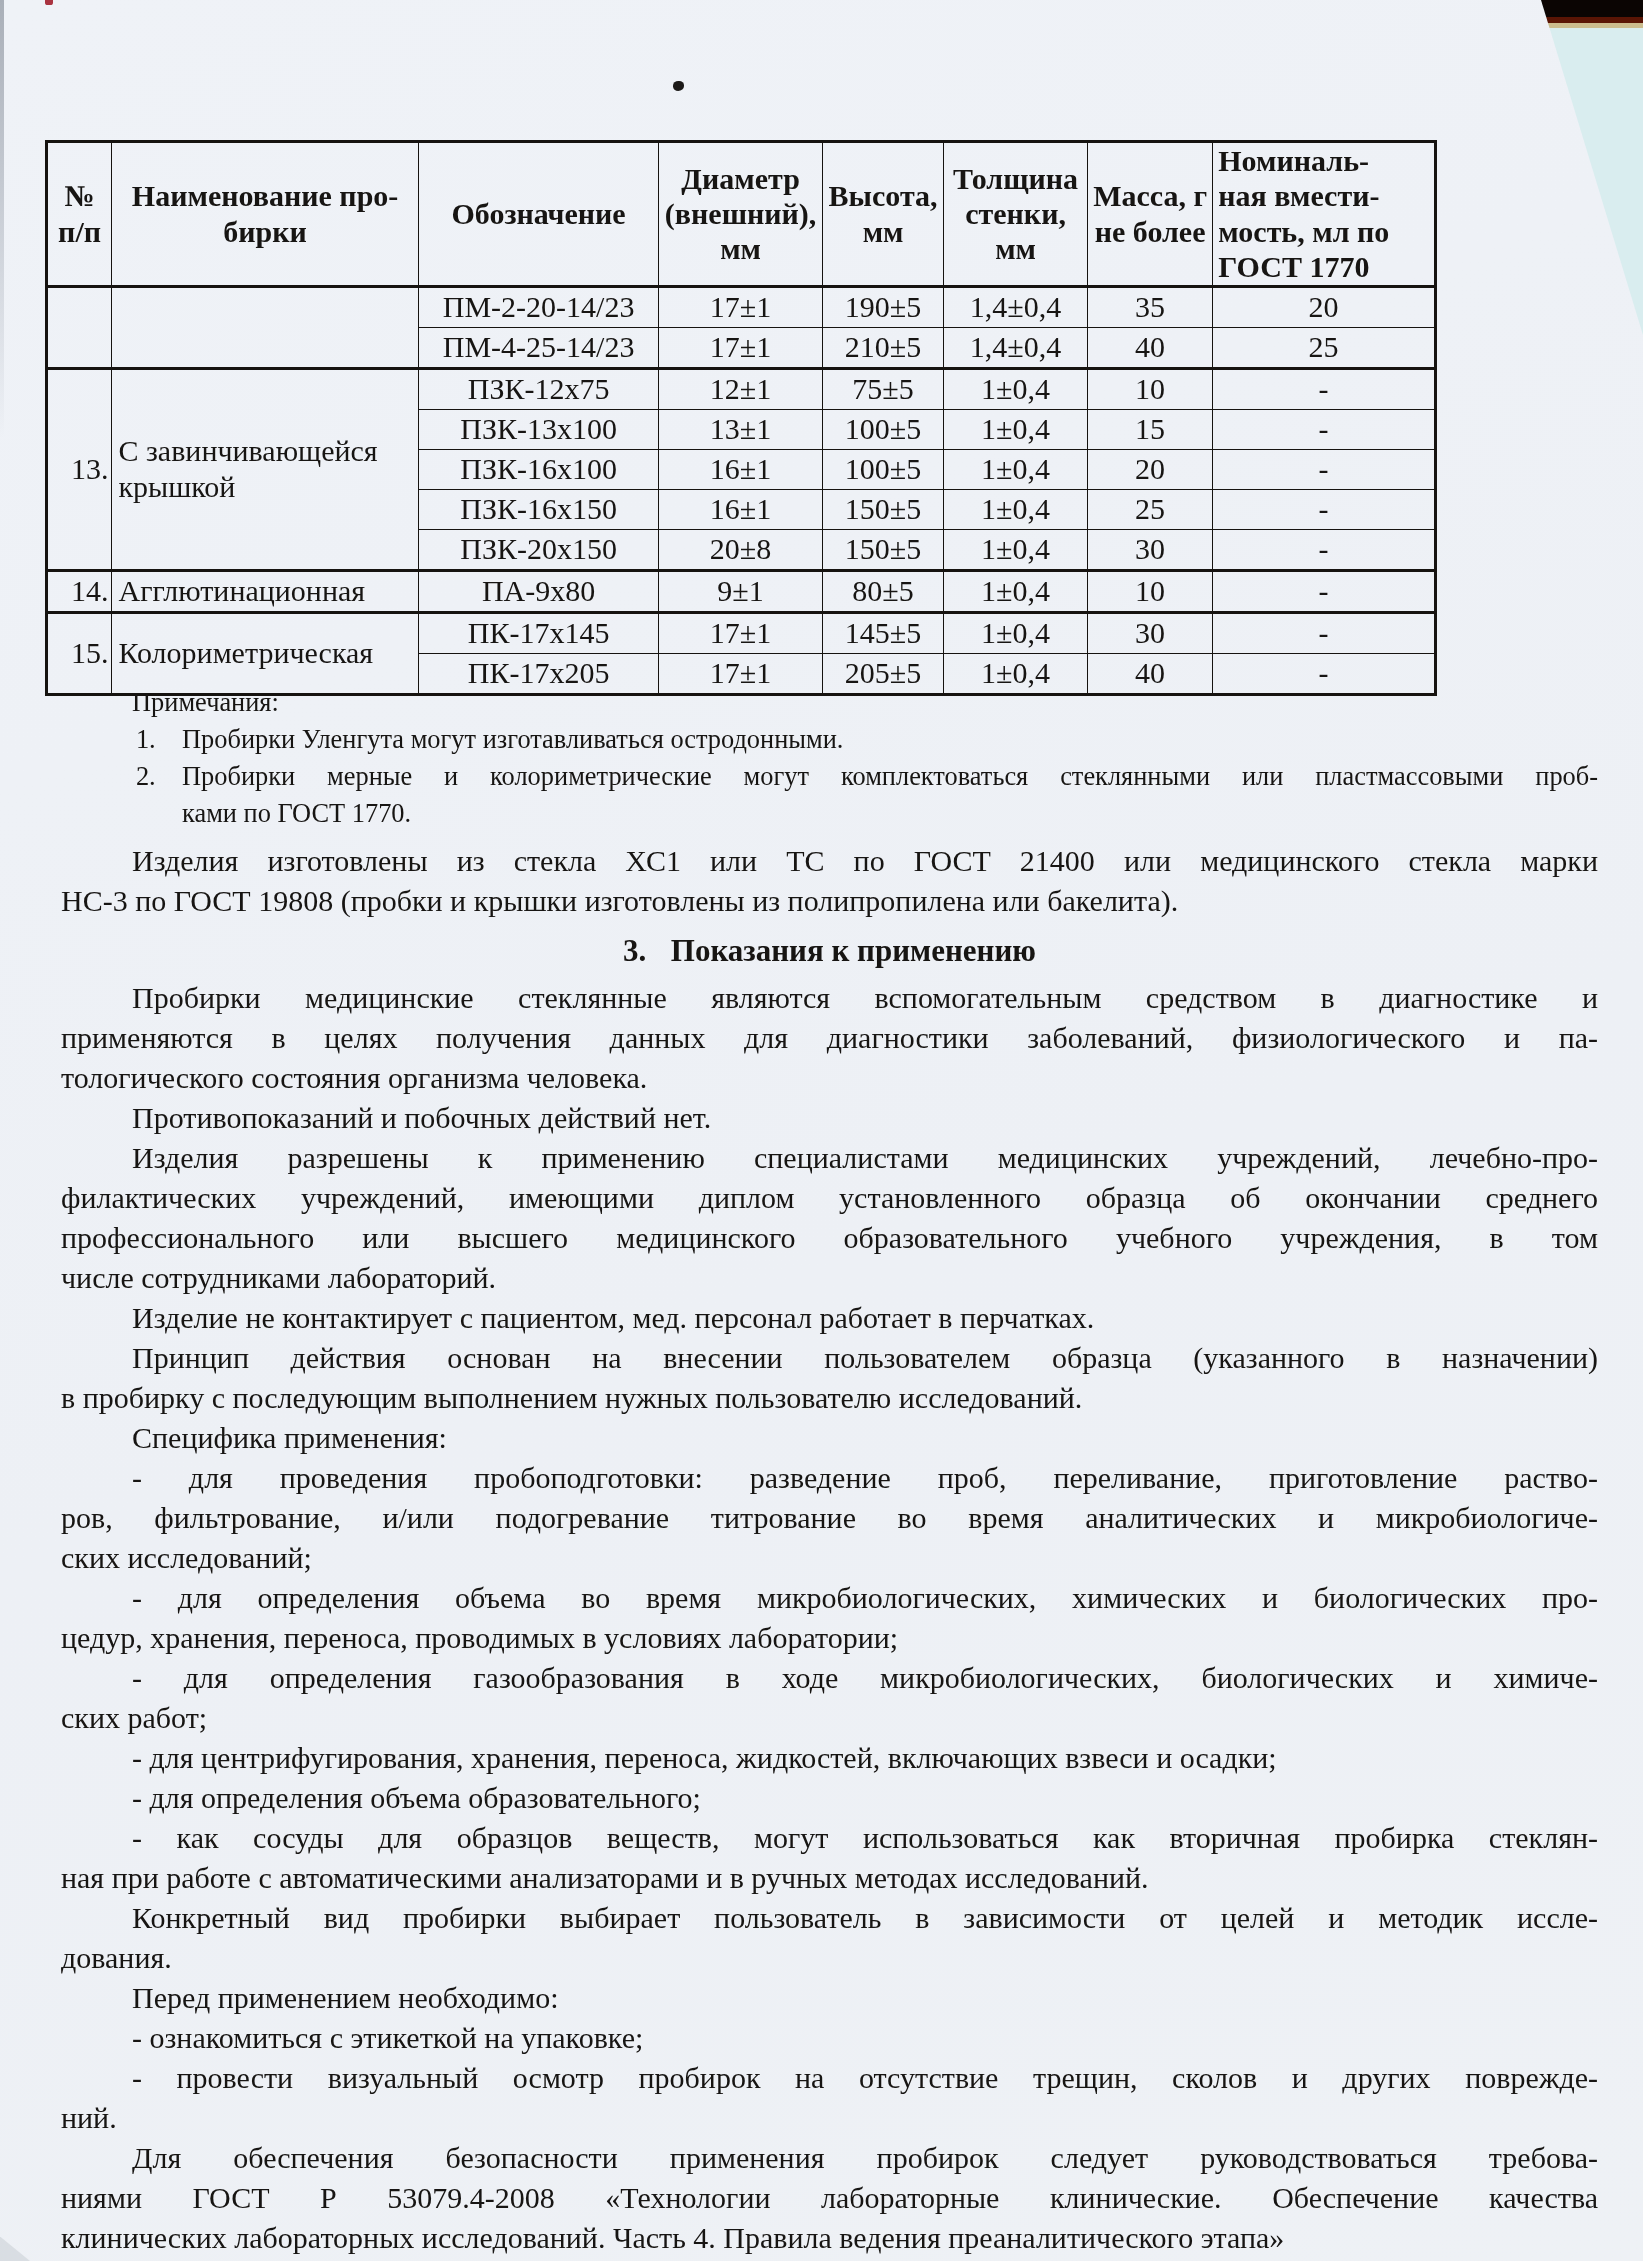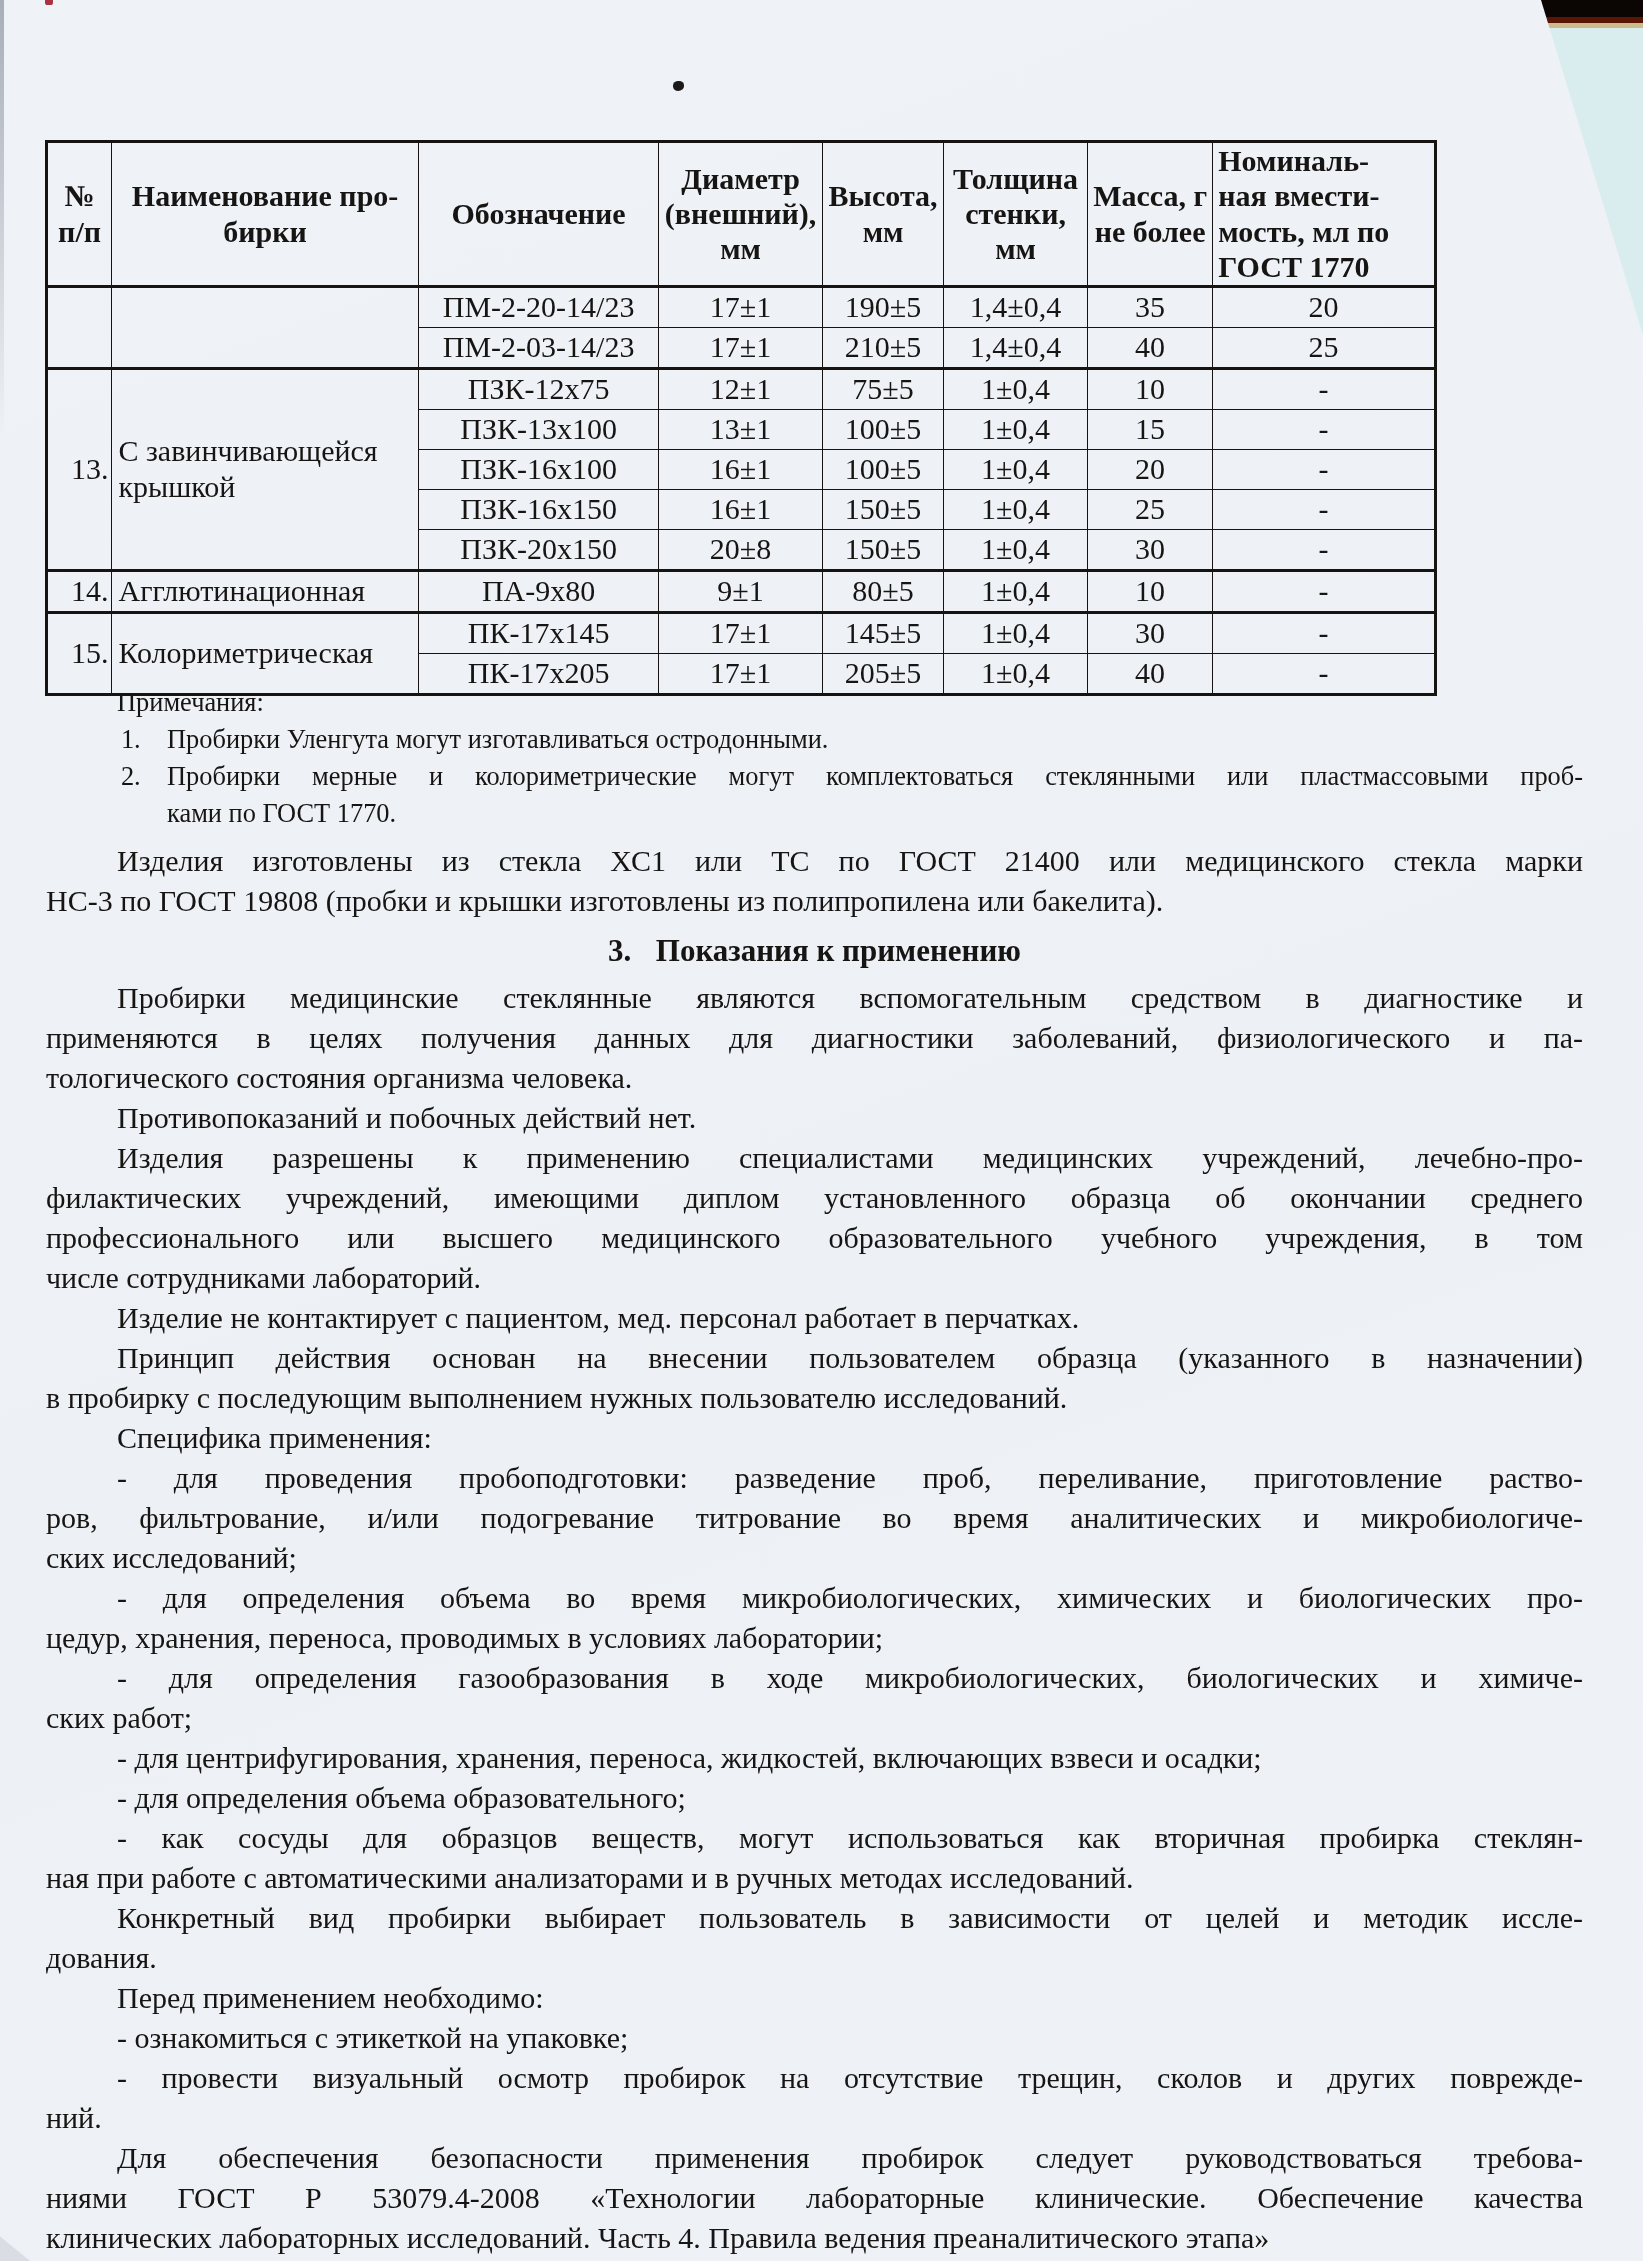--- a/index.html
+++ b/index.html
@@ -26,21 +26,21 @@
     border:3.9px solid #161310;}
   table.spec td,table.spec th{border:1.9px solid #161310;padding:0 2.6px;vertical-align:middle;
     text-align:center;white-space:pre-line;overflow:hidden;}
   table.spec thead th{font-weight:bold;font-size:30px;line-height:1.18;height:141px;}
   table.spec thead th.cap-last{text-align:left;padding-left:5.2px;}
   table.spec tbody td{font-size:30px;height:39px;line-height:1.0;}
   table.spec tbody tr.gs td{border-top:3.9px solid #161310;}
   table.spec tbody td.num{text-align:left;padding-left:23px;}
   table.spec tbody td.nm{text-align:left;padding-left:6.4px;font-size:30px;line-height:1.2;white-space:normal;}
   
-  .textcol{position:absolute;left:46px;top:684px;width:1537px;font-size:30px;}
+  .textcol{position:absolute;left:61px;top:684px;width:1537px;font-size:30px;}
   .line{height:40px;line-height:40px;white-space:nowrap;}
   .jl{text-align:justify;text-align-last:justify;white-space:normal;}
   .ind{text-indent:71px;}
   .heading{height:40px;line-height:40px;font-weight:bold;text-align:center;margin:10.3px 0 6.4px 0;font-size:31px;}
   .heading .hn{margin-right:24.5px;}
   
   .notes{margin-left:71px;font-size:26.4px;margin-bottom:9px;}
   .notes .nt{height:37px;line-height:37px;}
   .note-item{position:relative;padding-left:50px;}
   .note-item .nnum{position:absolute;left:3.9px;top:0;height:37px;line-height:37px;}
@@ -99,21 +99,21 @@
         <td class="num" rowspan="2"></td>
         <td class="nm" rowspan="2"></td>
         <td>ПМ-2-20-14/23</td>
         <td>17±1</td>
         <td>190±5</td>
         <td>1,4±0,4</td>
         <td>35</td>
         <td>20</td>
       </tr>
       <tr>
-        <td>ПМ-2-03-14/23</td>
+        <td>ПМ-4-25-14/23</td>
         <td>17±1</td>
         <td>210±5</td>
         <td>1,4±0,4</td>
         <td>40</td>
         <td>25</td>
       </tr>
       <tr class="gs">
         <td class="num" rowspan="5">13.</td>
         <td class="nm" rowspan="5">С завинчивающейся крышкой</td>
         <td>ПЗК-12х75</td>

